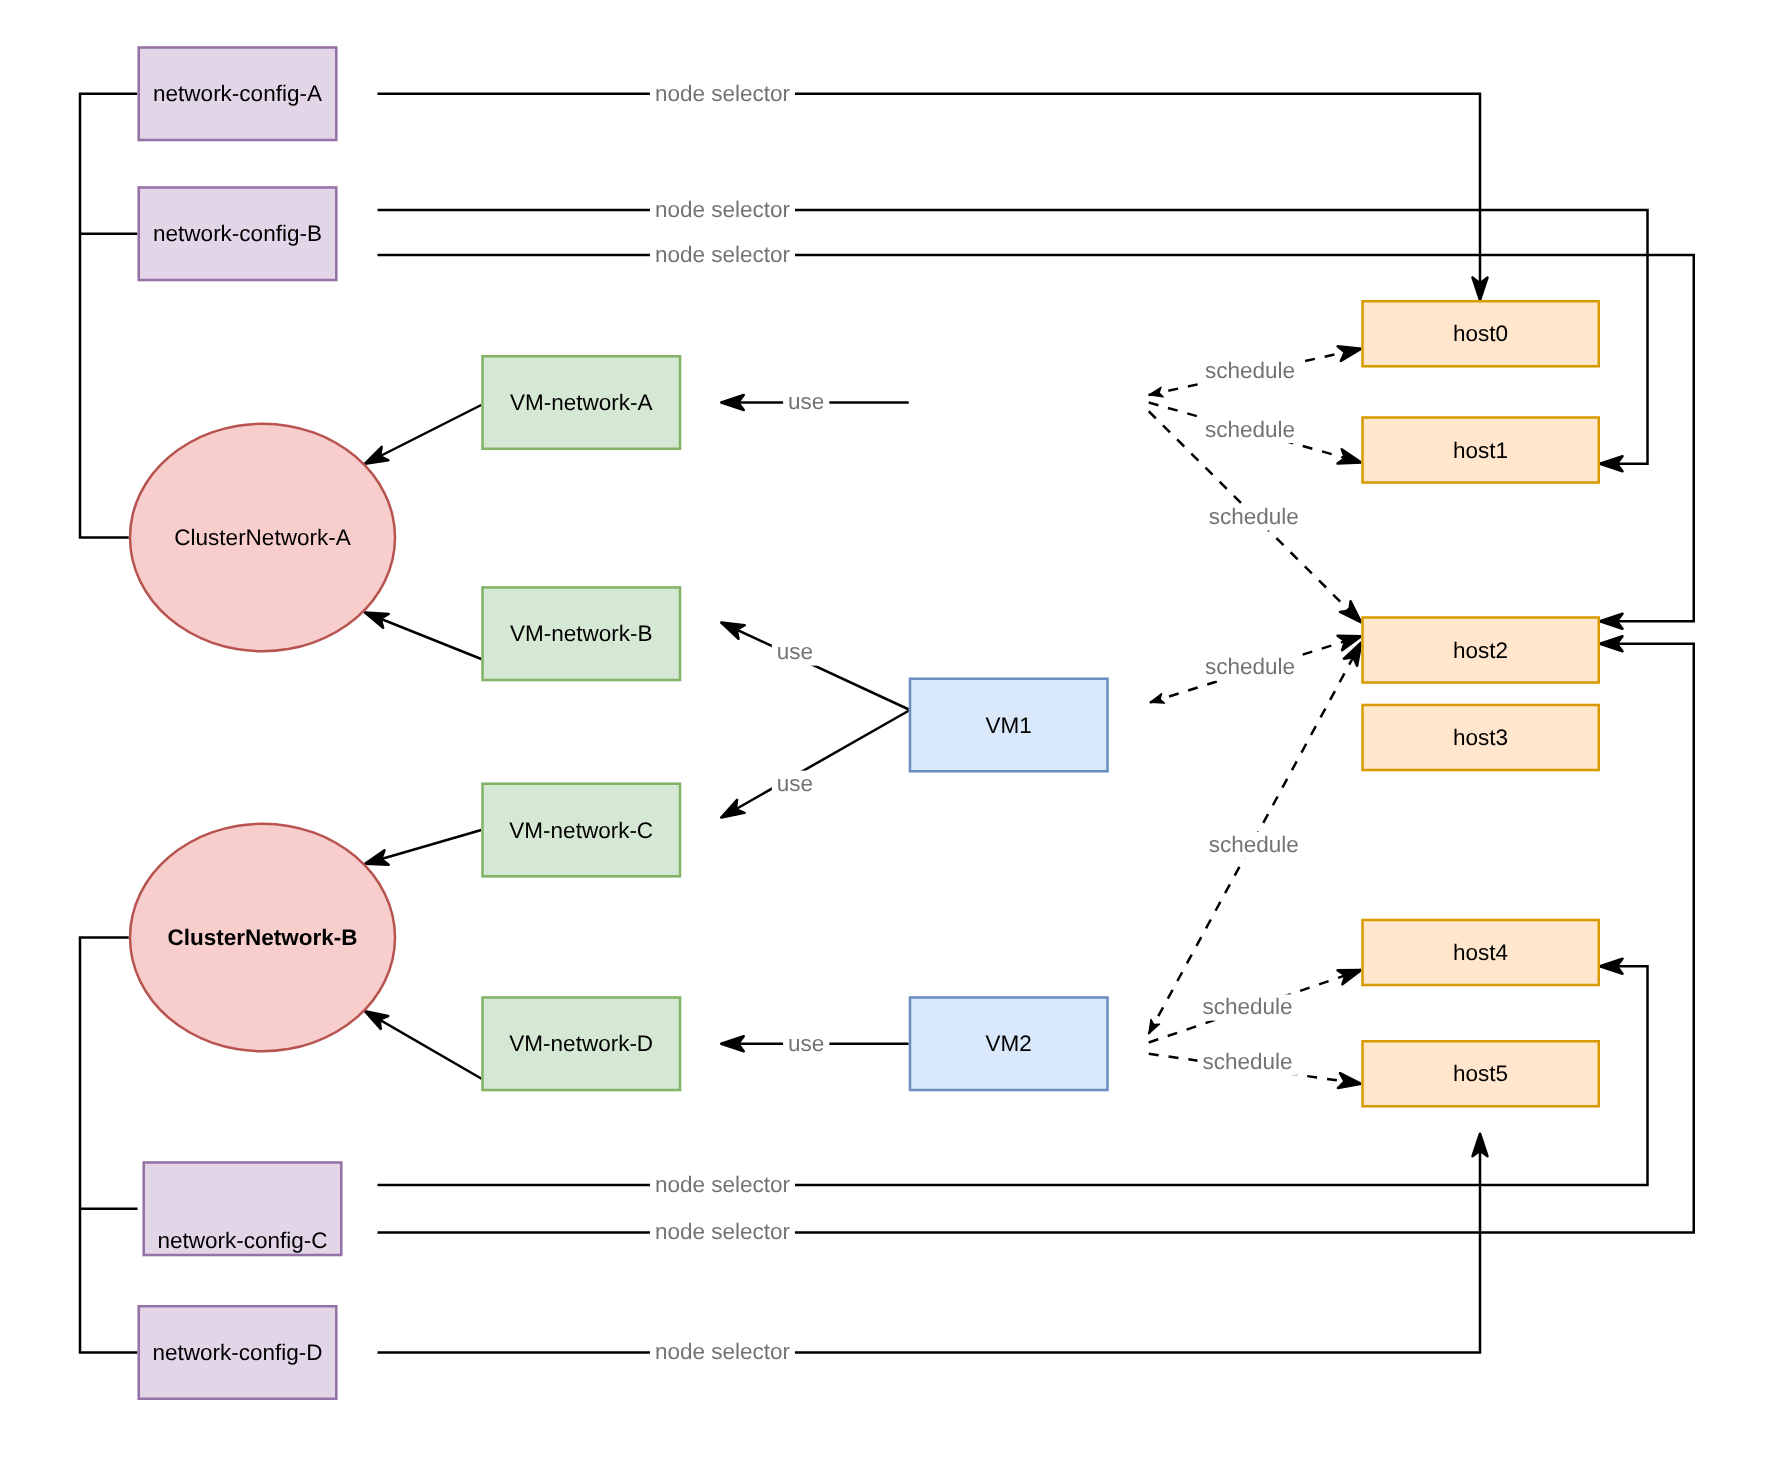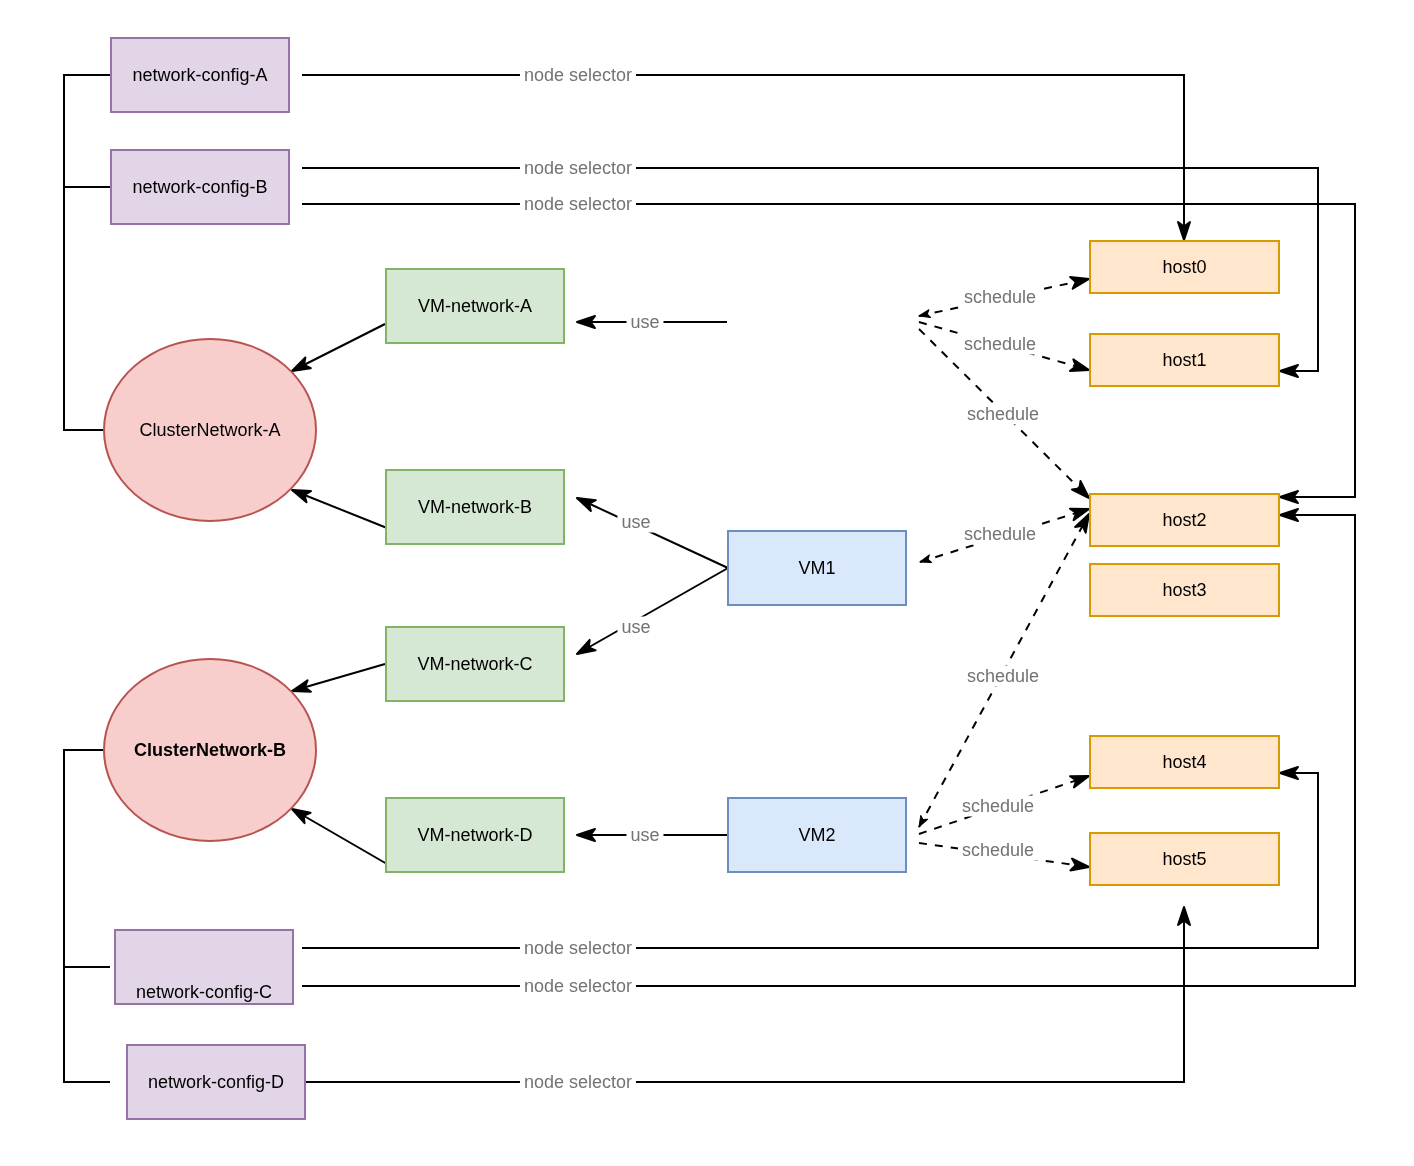--- a/index.html
+++ b/index.html
@@ -14,42 +14,42 @@
   .edge{stroke:var(--edge,#000000);stroke-width:2;fill:none;}
   .edge.dashed{stroke-dasharray:8 8;}
 
   .node{
     position:absolute;
     box-sizing:border-box;
     border:2px solid #000;
     display:flex;align-items:center;justify-content:center;
     font-size:18px;color:#000;text-align:center;
   }
-  .rectnode{width:180px;height:76px;}
+  .rectnode{width:160px;height:76px;}
   .nc{background:var(--network_config-fill,#E1D5E7);border-color:var(--network_config-stroke,#9673A6);}
   .vmn{background:var(--vm_network-fill,#D5E8D4);border-color:var(--vm_network-stroke,#82B366);}
   .vm{background:var(--vm-fill,#DAE8FC);border-color:var(--vm-stroke,#6C8EBF);}
   .host{background:var(--host-fill,#FFE6CC);border-color:var(--host-stroke,#D79B00);width:191px;height:54px;}
   .cn{
     background:var(--cluster_network-fill,#F8CECC);border-color:var(--cluster_network-stroke,#B85450);
     width:214px;height:184px;border-radius:50%;
   }
 
   #node-ncA{left:110px;top:37px;}
   #node-ncB{left:110px;top:149px;}
   #node-ncC{left:114px;top:929px;align-items:flex-end;}
-  #node-ncD{left:110px;top:1044px;margin-left:16px;}
+  #node-ncD{left:110px;top:1044px;}
   #node-cnA{left:103px;top:338px;}
   #node-cnB{left:103px;top:658px;font-weight:bold;}
-  #node-vmnA{left:385px;top:268px;}
+  #node-vmnA{left:385px;top:284px;}
   #node-vmnB{left:385px;top:454px;margin-top:15px;}
   #node-vmnC{left:385px;top:626px;}
   #node-vmnD{left:385px;top:797px;}
   #node-vm0{left:727px;top:284px;}
-  #node-vm1{left:727px;top:530px;align-items:center;}
+  #node-vm1{left:727px;top:542px;align-items:center;}
   #node-vm2{left:727px;top:797px;}
   #node-host0{left:1089px;top:240px;}
   #node-host1{left:1089px;top:333px;}
   #node-host2{left:1089px;top:493px;}
   #node-host3{left:1089px;top:563px;}
   #node-host4{left:1089px;top:735px;}
   #node-host5{left:1089px;top:832px;}
 
   .elabel{
     position:absolute;

